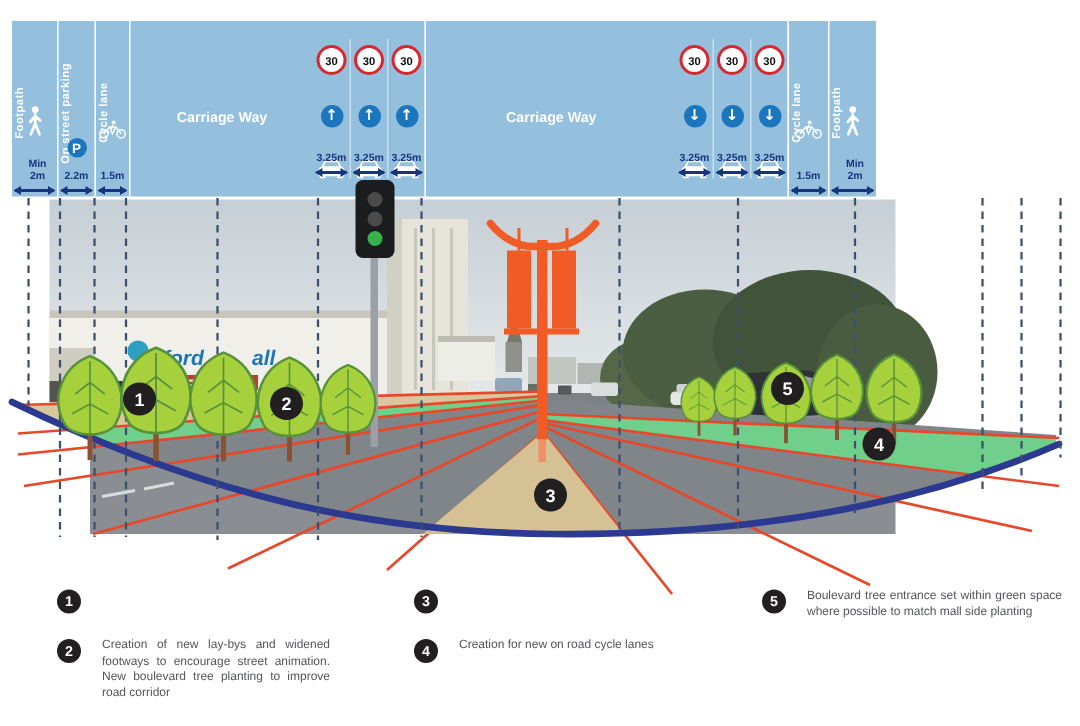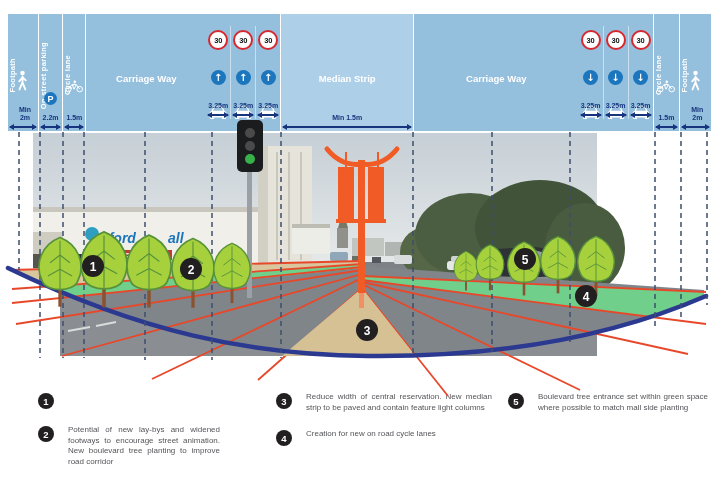--- a/index.html
+++ b/index.html
@@ -129,25 +129,20 @@
               <rect x="20" y="16" width="5" height="2" fill="#fff"></rect>
               <path d="M10,4 L20,4 L21.5,7.5 L8.5,7.5 Z" fill="#94BFDD"></path>
             </svg>
         </div>
         <div class="measure">3.25m</div>
         <div class="arrow"></div>
       </div>
     </div>
   </div>
 
-  <div class="col median" style="width:133px">
-    <div class="hlabel">Median Strip</div>
-    <div class="measure">Min 1.5m</div>
-    <div class="arrow"></div>
-  </div>
 
   <div class="col" style="width:241px">
     <div class="hlabel">Carriage Way</div>
     <div class="lanes">
       <div class="lane">
         <div class="stack">
           <div class="sign30">30</div>
           <div class="dir">↓</div>
           <svg viewBox="0 0 30 18" width="24" height="14">
               <path fill="#fff" d="M4,16 L4,11 Q4,8.5 6.5,8 L8.5,3.8 Q9.3,2 11.5,2 L18.5,2 Q20.7,2 21.5,3.8 L23.5,8 Q26,8.5 26,11 L26,16 Z"></path>
@@ -384,27 +379,26 @@
   </g>
 </svg>
 
 <div class="legend">
   <div>
     <div class="leg-item">
       <div class="leg-num">1</div>
     </div>
     <div class="leg-item second">
       <div class="leg-num">2</div>
-      <div class="leg-text w1">Potential of new lay-bys and widened footways to encourage street animation. New boulevard tree planting to improve road corridor</div>
+      <div class="leg-text w1">Creation of new lay-bys and widened footways to encourage street animation. New boulevard tree planting to improve road corridor</div>
     </div>
   </div>
   <div>
     <div class="leg-item">
       <div class="leg-num">3</div>
-      <div class="leg-text w2">Reduce width of central reservation. New median strip to be paved and contain feature light columns</div>
     </div>
     <div class="leg-item second">
       <div class="leg-num">4</div>
       <div class="leg-text w2">Creation for new on road cycle lanes</div>
     </div>
   </div>
   <div>
     <div class="leg-item">
       <div class="leg-num">5</div>
       <div class="leg-text w3">Boulevard tree entrance set within green space where possible to match mall side planting</div>

